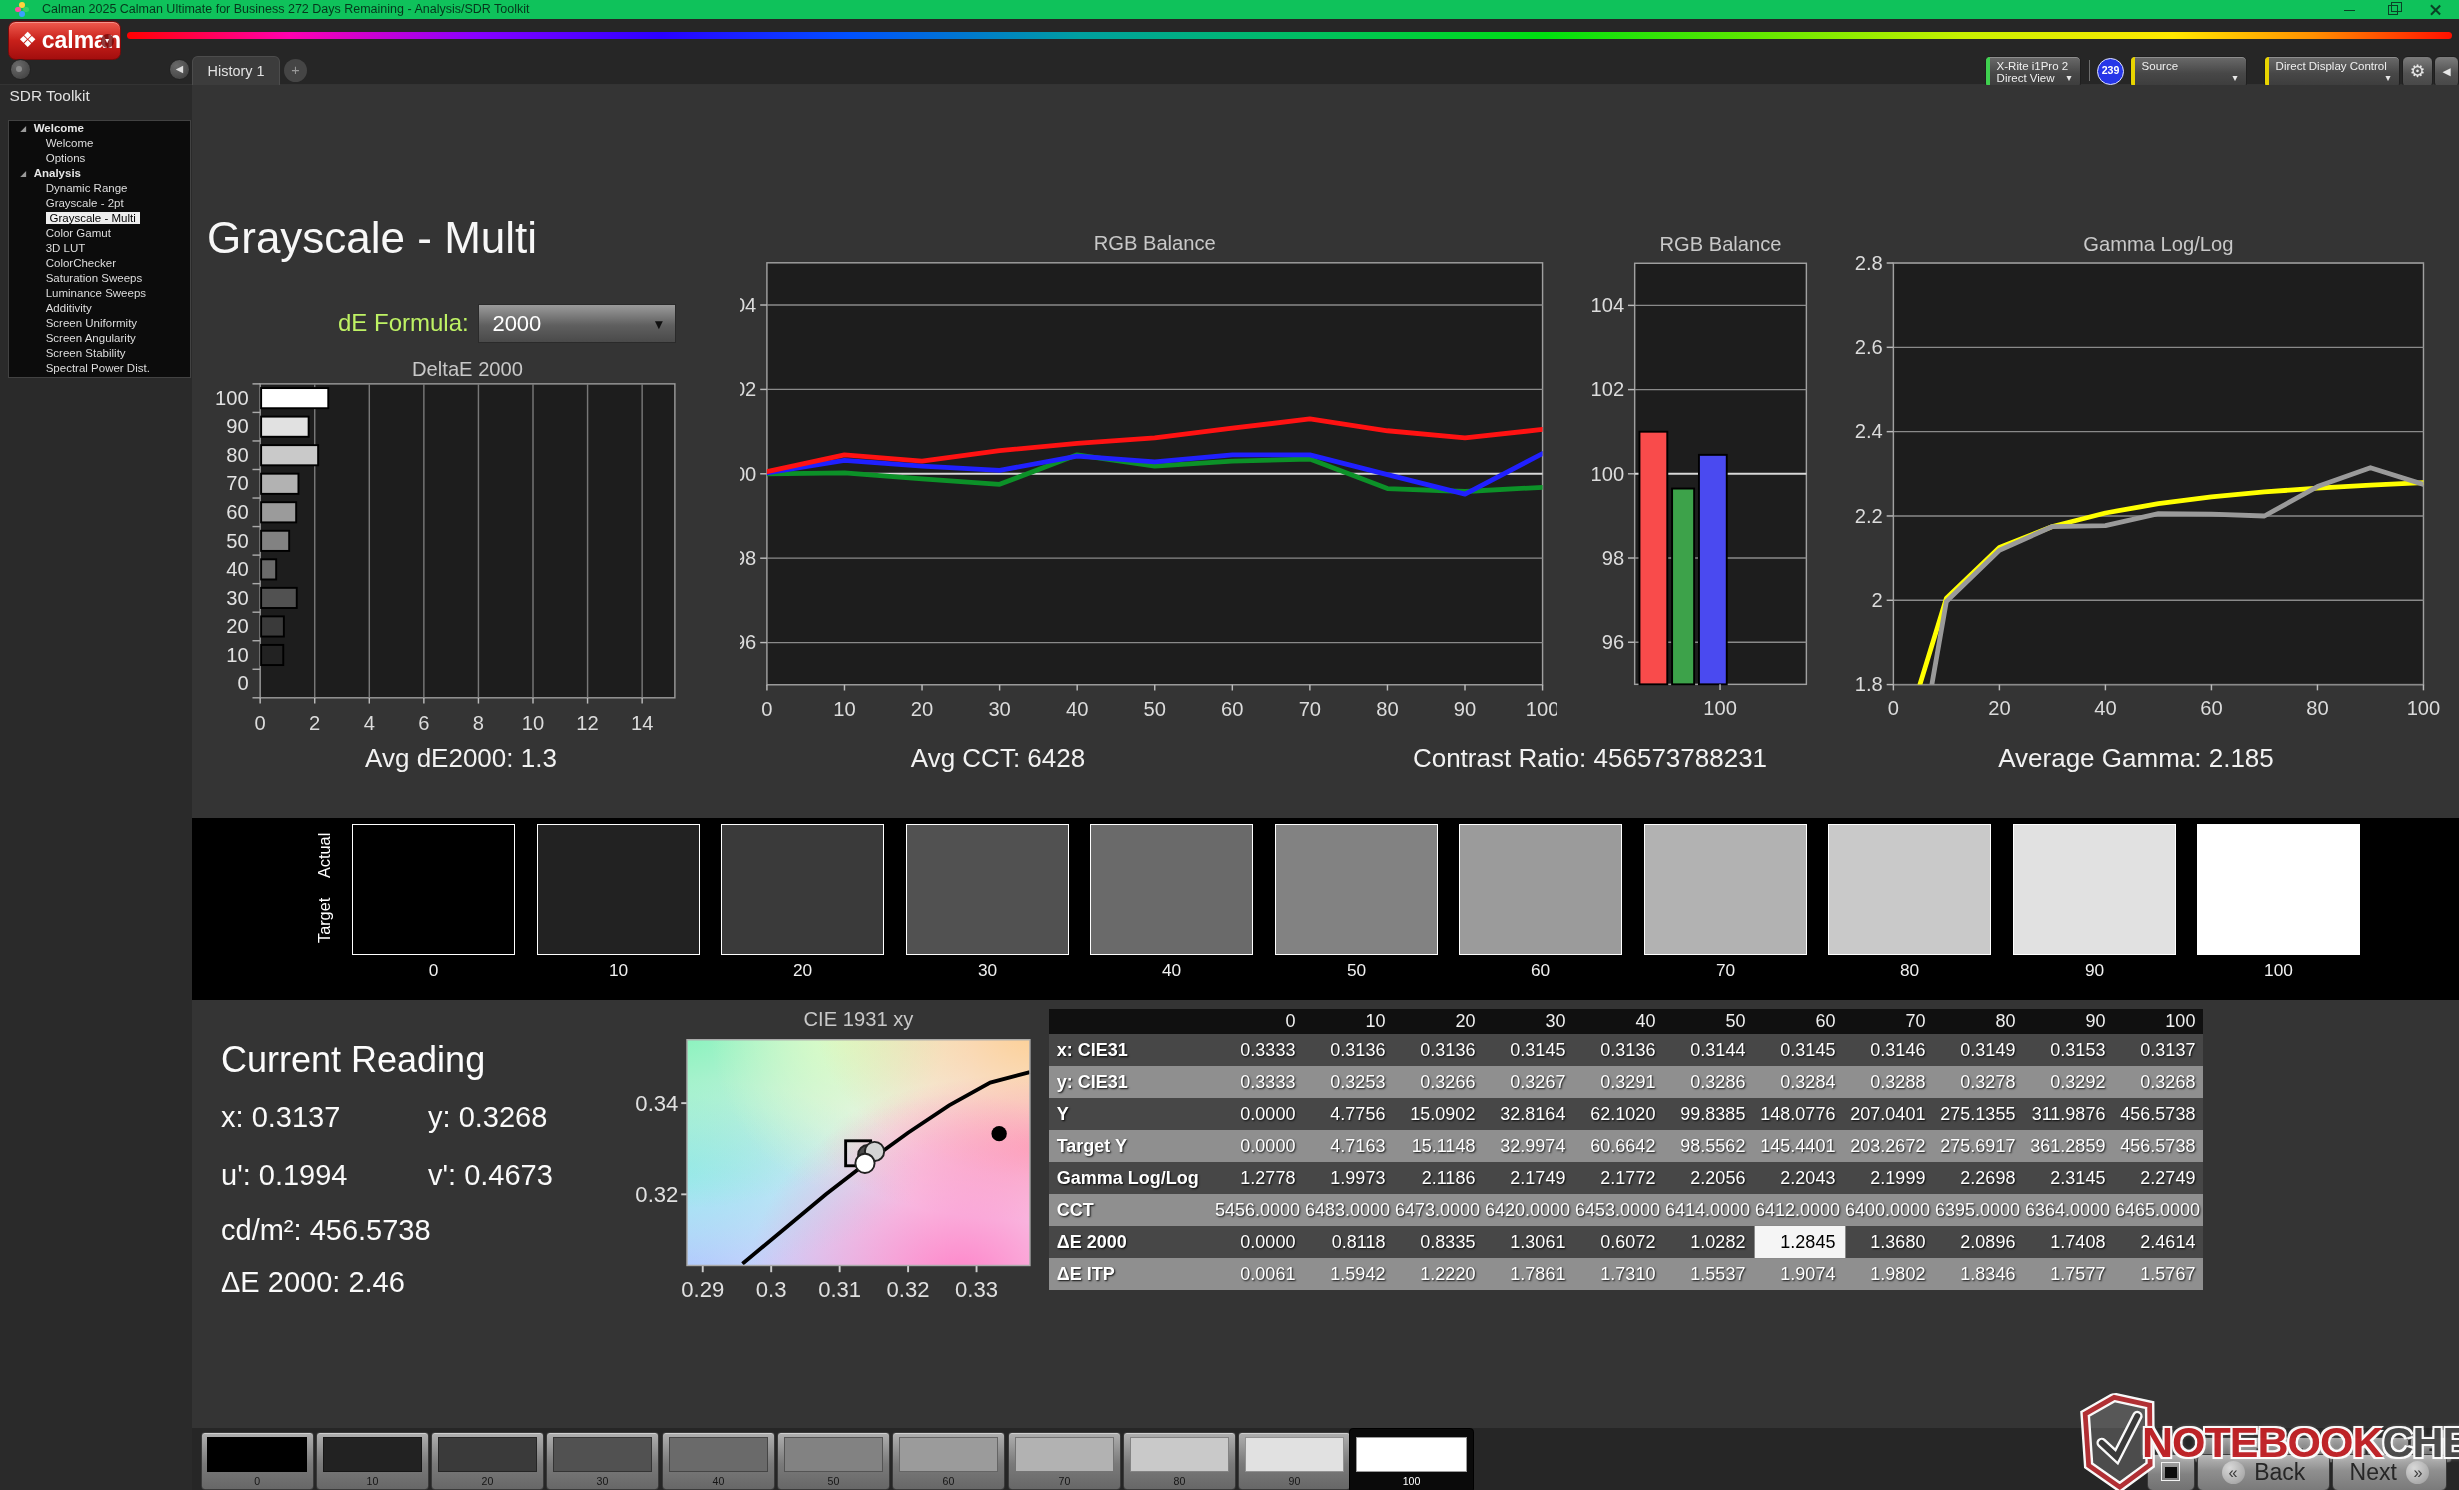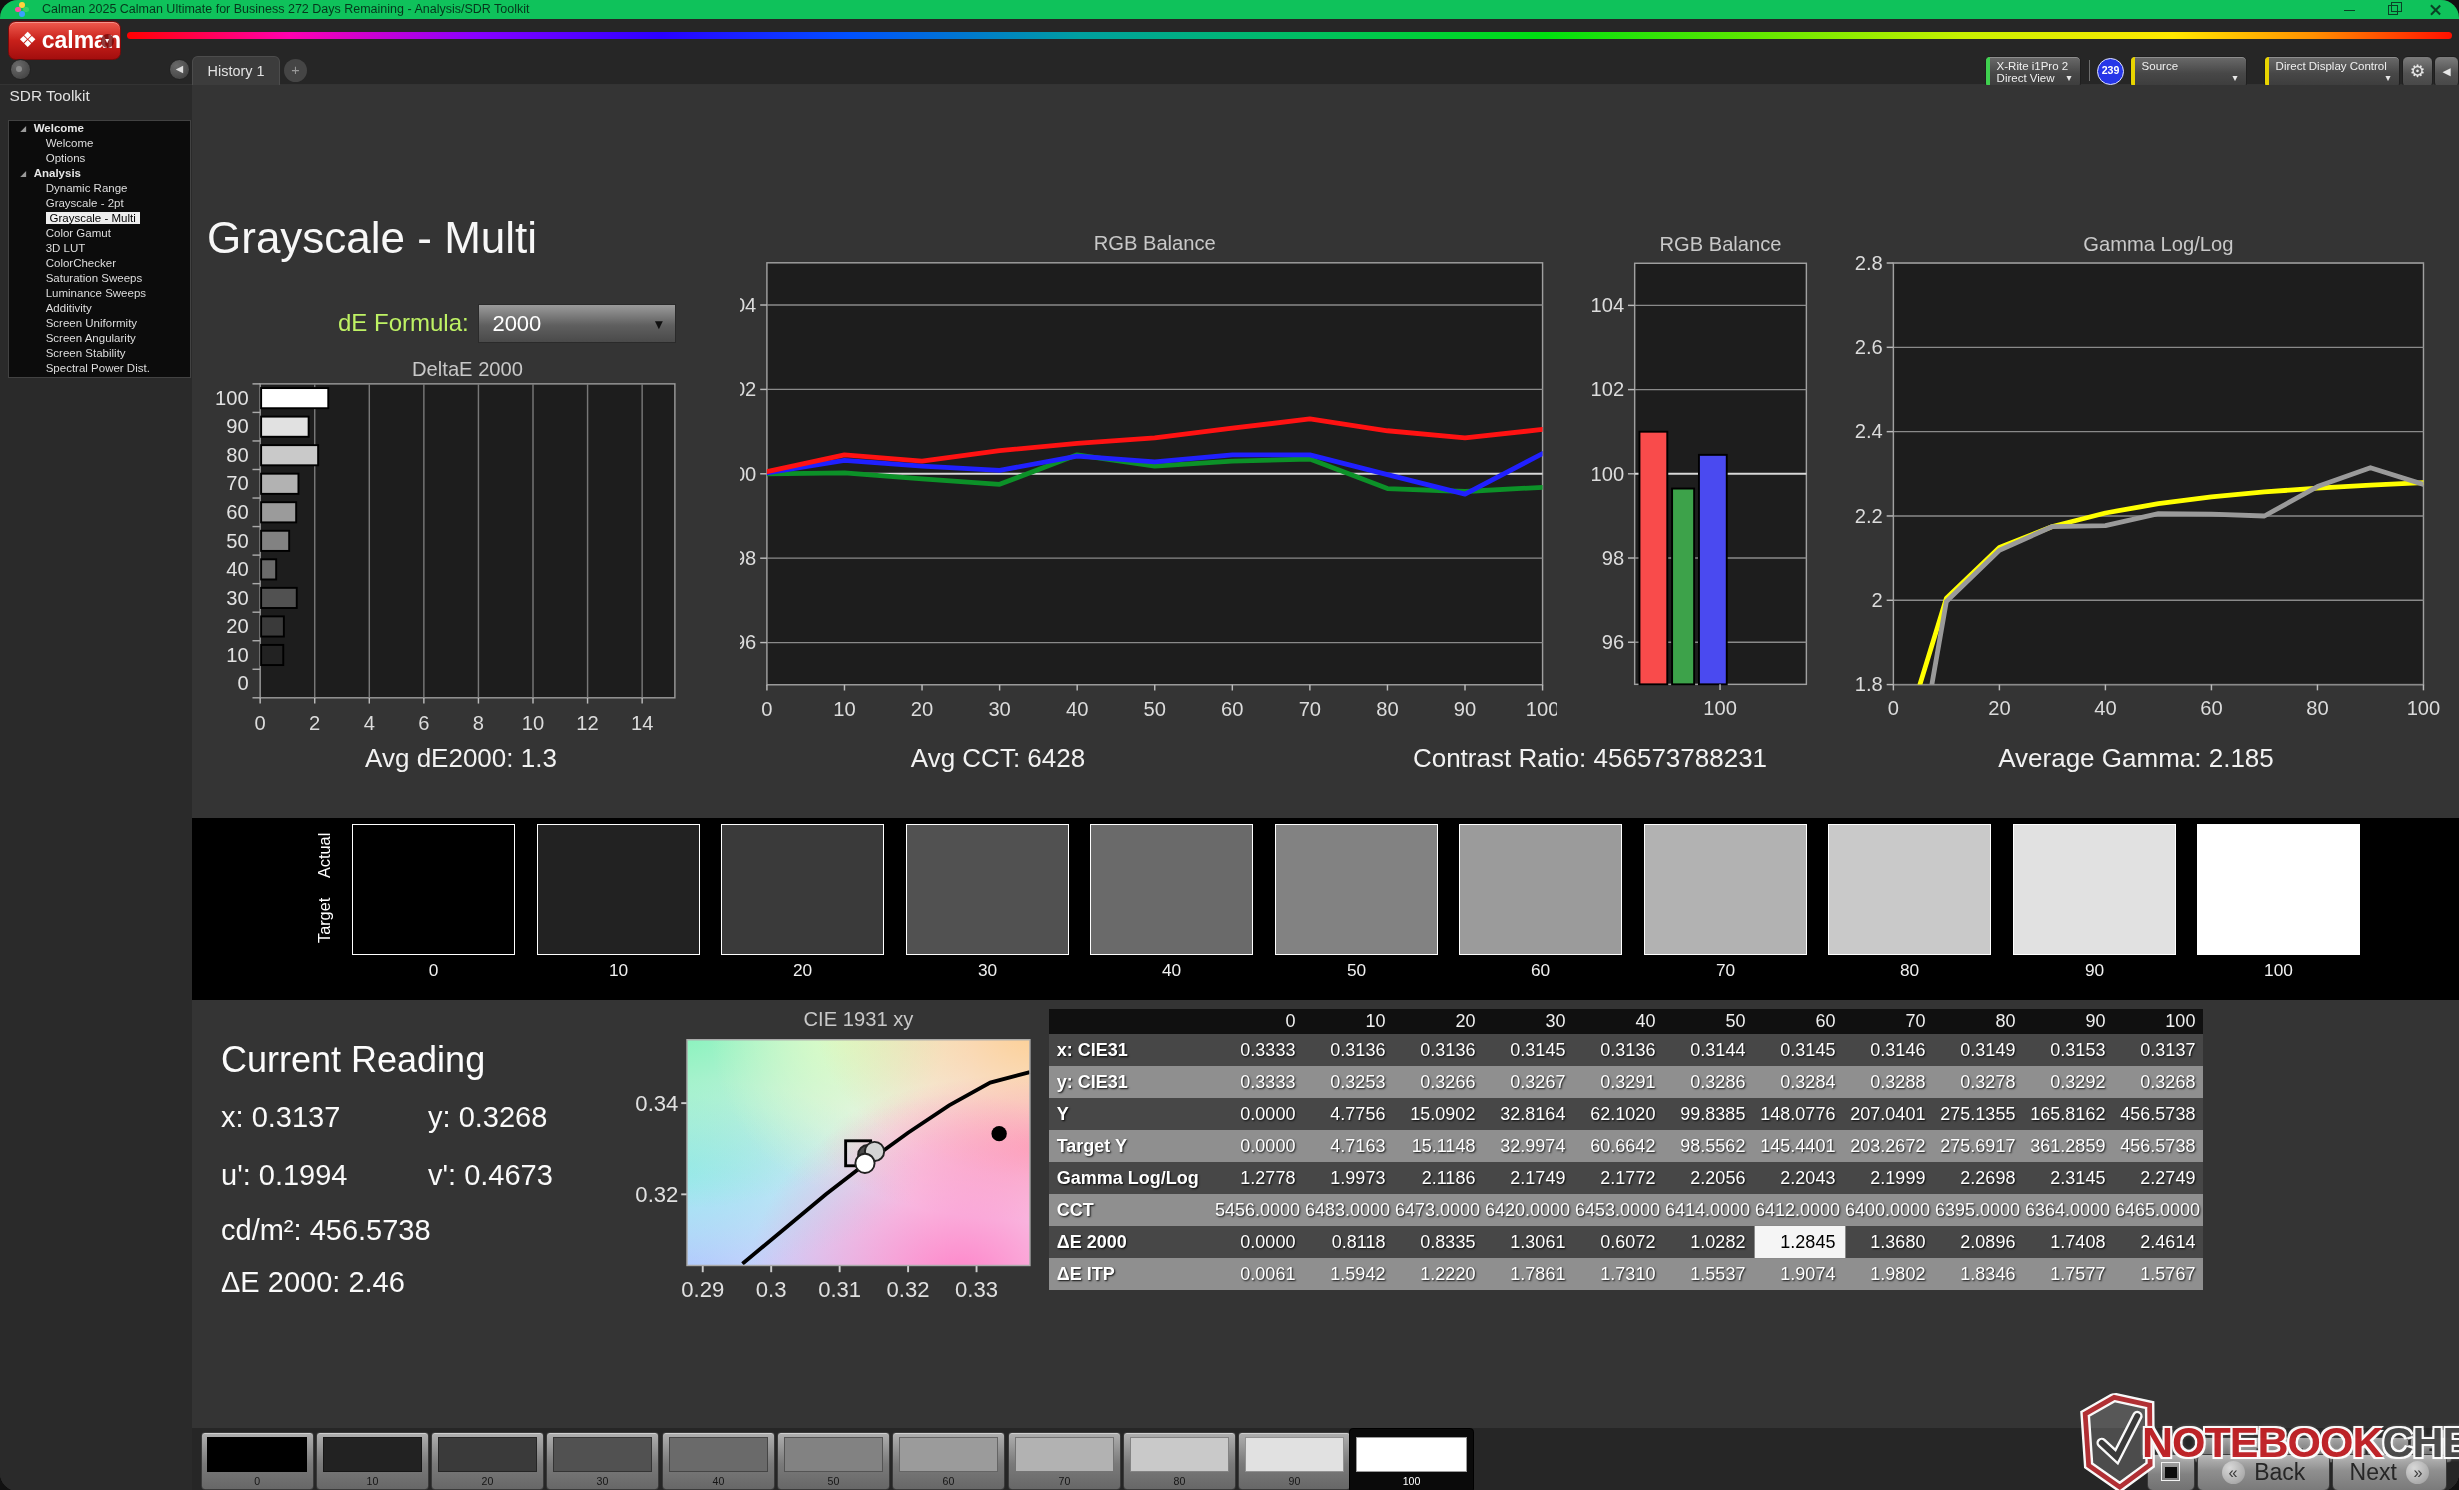--- a/index.html
+++ b/index.html
@@ -1,17 +1,17 @@
 <!DOCTYPE html>
 <html><head>
 <meta charset="utf-8">
 <style>
   html,body{margin:0;padding:0;background:#111;}
   #app{position:relative;width:2459px;height:1491px;overflow:hidden;background:#333;
-       font-family:"Liberation Sans","DejaVu Sans",sans-serif;border-radius:18px;-webkit-font-smoothing:antialiased;}
+       font-family:"Liberation Sans","DejaVu Sans",sans-serif;-webkit-font-smoothing:antialiased;}
   .abs{position:absolute;}
 
   
   #titlebar{position:absolute;left:0;top:0;width:2459px;height:19px;background:#0fc25b;color:#06371c;
             font-size:12.5px;line-height:19px;}
   #win-title{position:absolute;left:42px;top:0;}
   .flower{position:absolute;left:17.3px;top:4.8px;width:9.6px;height:9.6px;}
   .flower i{position:absolute;width:5.8px;height:5.8px;border-radius:50%;}
   .flower i:nth-child(1){left:-1.9px;top:1.9px;background:#ff4fa0;}
   .flower i:nth-child(2){left:5.8px;top:1.9px;background:#35d06a;}
@@ -550,21 +550,21 @@
         <div class="tc rowhdr">Y</div>
         <div class="tc">0.0000</div>
         <div class="tc">4.7756</div>
         <div class="tc">15.0902</div>
         <div class="tc">32.8164</div>
         <div class="tc">62.1020</div>
         <div class="tc">99.8385</div>
         <div class="tc">148.0776</div>
         <div class="tc">207.0401</div>
         <div class="tc">275.1355</div>
-        <div class="tc">165.8162</div>
+        <div class="tc">311.9876</div>
         <div class="tc">456.5738</div>
       </div>
       <div class="trow light">
         <div class="tc rowhdr">Target Y</div>
         <div class="tc">0.0000</div>
         <div class="tc">4.7163</div>
         <div class="tc">15.1148</div>
         <div class="tc">32.9974</div>
         <div class="tc">60.6642</div>
         <div class="tc">98.5562</div>

